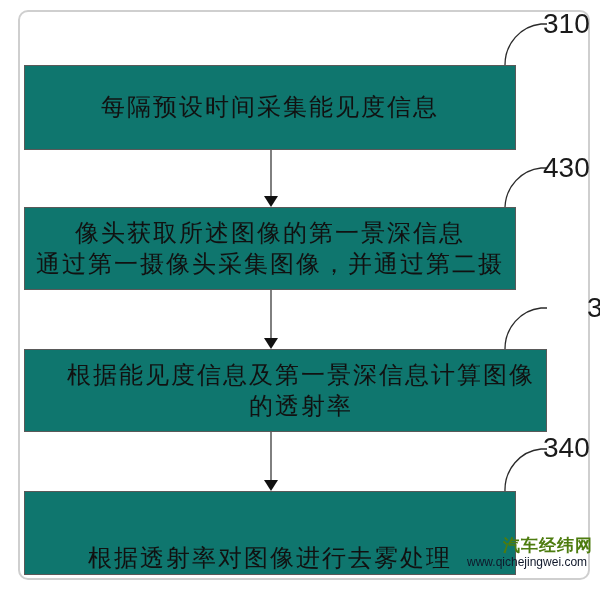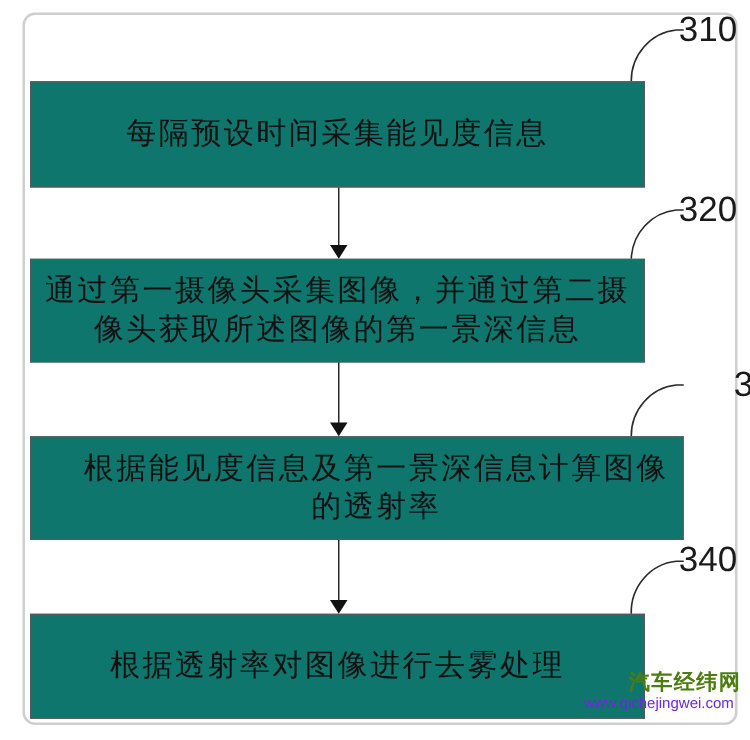--- a/index.html
+++ b/index.html
@@ -40,21 +40,21 @@
     font-size: 24px;
     line-height: 31px;
     letter-spacing: 2px;
   }
   .step-box .line {
     white-space: nowrap;
   }
   #box-1 { top: 65px;  height: 83px; }
   #box-2 { top: 207px; height: 81px; }
   #box-3 { top: 349px; height: 81px; padding-left: 31px; }
-  #box-4 { top: 491px; height: 82px; }
+  #box-4 { top: 491px; height: 82px; justify-content: flex-end; }
 
   .ref-label {
     position: absolute;
     left: 543px;
     width: 46px;
     color: #1a1a1a;
     font-size: 28px;
     line-height: 28px;
     font-family: Liberation Sans, sans-serif;
     text-align: left;
@@ -82,21 +82,21 @@
     letter-spacing: 1px;
     color: #4d7c0f;
     font-family: "Liberation Sans", sans-serif;
     white-space: nowrap;
   }
   .watermark-url {
     position: absolute;
     left: 467px;
     top: 555px;
     font-size: 12px;
-    color: #6d28d9;
+    color: #0f172a;
     font-family: "Liberation Sans", sans-serif;
     white-space: nowrap;
   }
 </style>
 </head>
 <body>
 
 <div id="canvas">
 
   <div class="outer-frame"></div>
@@ -120,33 +120,33 @@
     <path d="M505,207 A40,41 0 0 1 541,168 L547,168" fill="none" stroke="#2a2a2a" stroke-width="1.3"></path>
     <path d="M505,349 A40,41 0 0 1 541,308 L547,308" fill="none" stroke="#2a2a2a" stroke-width="1.3"></path>
     <path d="M505,491 A40,41 0 0 1 541,449 L547,449" fill="none" stroke="#2a2a2a" stroke-width="1.3"></path>
   </svg>
 
   <div id="box-1" class="step-box">
     <span class="line">每隔预设时间采集能见度信息</span>
     <span class="line"></span>
   </div>
   <div id="box-2" class="step-box">
+    <span class="line">像头获取所述图像的第一景深信息</span>
     <span class="line">通过第一摄像头采集图像，并通过第二摄</span>
-    <span class="line">像头获取所述图像的第一景深信息</span>
   </div>
   <div id="box-3" class="step-box">
     <span class="line">根据能见度信息及第一景深信息计算图像</span>
     <span class="line">的透射率</span>
   </div>
   <div id="box-4" class="step-box">
     <span class="line">根据透射率对图像进行去雾处理</span>
     <span class="line"></span>
   </div>
 
   <div id="label-310" class="ref-label">310</div>
-  <div id="label-320" class="ref-label">320</div>
+  <div id="label-320" class="ref-label">430</div>
   <div id="label-330" class="ref-label">330</div>
   <div id="label-340" class="ref-label">340</div>
 
   <div class="watermark-name">汽车经纬网</div>
   <div class="watermark-url">www.qichejingwei.com</div>
 
 </div>
 
 </body></html>

